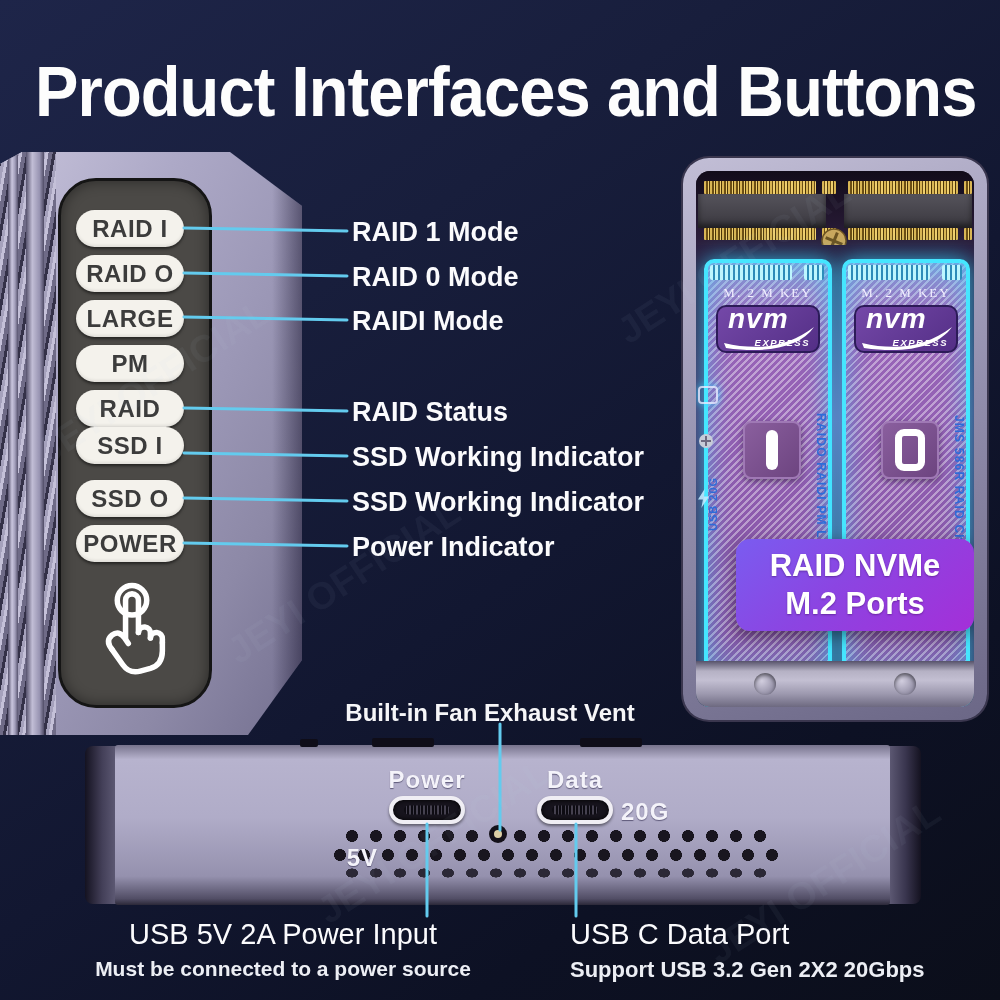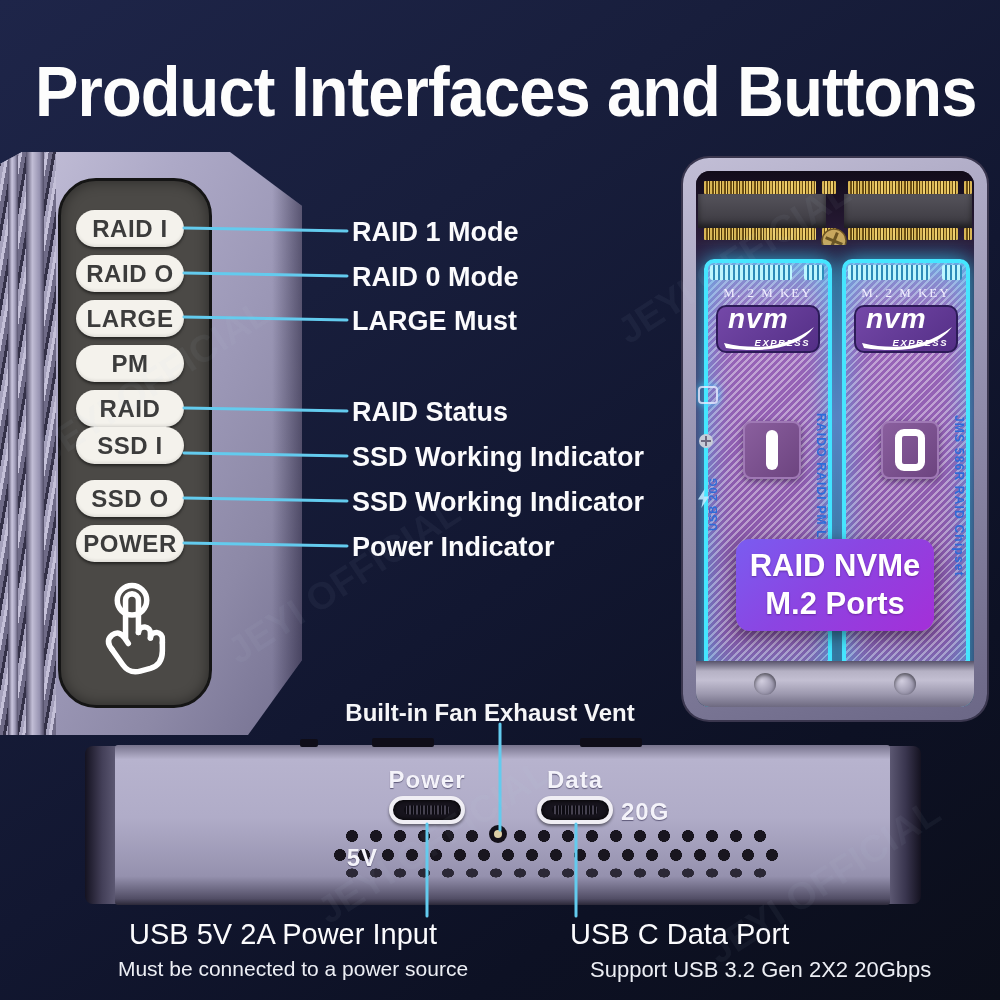--- a/index.html
+++ b/index.html
@@ -66,21 +66,21 @@
     background:linear-gradient(135deg,#8a5f9e,#6d4480);border:2px solid #9f78b5;box-sizing:border-box;
     display:flex;align-items:center;justify-content:center;box-shadow:0 2px 6px rgba(0,0,0,.4);}
   .sym-i{width:12px;height:40px;background:#fff;border-radius:6px;}
   .sym-o{width:30px;height:42px;border:7px solid #fff;border-radius:9px;box-sizing:border-box;}
   .vtext{position:absolute;right:0;top:108px;height:250px;writing-mode:vertical-rl;text-align:center;
     font-size:12px;font-weight:700;color:#2e6ad8;letter-spacing:1.2px;white-space:nowrap;}
   .vtext2{position:absolute;left:-1px;top:148px;height:120px;writing-mode:vertical-rl;transform:rotate(180deg);
     font-size:11px;font-weight:700;color:#2e6ad8;letter-spacing:1px;white-space:nowrap;}
   .size2280{position:absolute;bottom:6px;left:50%;transform:translateX(-50%);font-size:17px;font-weight:700;
     color:#1c3a92;background:rgba(130,225,255,.9);border:1px solid #2d55b0;border-radius:2px;padding:0 4px;line-height:14px;}
-  .badge{position:absolute;left:40px;top:368px;width:198px;height:92px;border-radius:14px;z-index:4;
+  .badge{position:absolute;left:40px;top:368px;width:238px;height:92px;border-radius:14px;z-index:4;
     background:linear-gradient(140deg,#7a5cf0 0%,#8b45e2 45%,#a42fd8 100%);
     box-shadow:0 5px 16px rgba(0,0,0,.45);text-align:center;padding-top:8px;box-sizing:border-box;}
   .badge div{font-size:31px;line-height:38px;font-weight:700;color:#fff;text-shadow:0 1px 2px rgba(40,0,70,.4);}
   .metal{position:absolute;left:0;bottom:0;width:100%;height:46px;z-index:3;
     background:linear-gradient(180deg,#56526a,#b5b1c4 22%,#c3bfd2 42%,#9c98ae 72%,#6d6980 100%);}
   .mount{position:absolute;top:12px;width:22px;height:22px;border-radius:50%;
     background:radial-gradient(circle at 35% 35%,#d3cfe0,#7b7790);box-shadow:inset 0 2px 4px rgba(0,0,0,.55);}
   .edgeicon{position:absolute;left:2px;z-index:3;}
   .eic-sq{width:16px;height:14px;border:2px solid #dfe8ff;border-radius:4px;opacity:.85;box-shadow:0 0 8px #3ad0ff;}
   .eic-bolt{width:11px;height:19px;background:#bfe9ff;opacity:.9;
@@ -105,21 +105,21 @@
   .v1{left:340px;top:827px;width:432px;height:18px;
     background-image:radial-gradient(ellipse 8.5px 8.5px at center,#19161f 68%,rgba(0,0,0,0) 72%);background-size:24px 18px;}
   .v2{left:328px;top:846px;width:456px;height:18px;
     background-image:radial-gradient(ellipse 8.5px 8.5px at center,#19161f 68%,rgba(0,0,0,0) 72%);background-size:24px 18px;}
   .v3{left:340px;top:865px;width:432px;height:16px;opacity:.92;
     background-image:radial-gradient(ellipse 8.5px 6.5px at center,#221f2b 68%,rgba(0,0,0,0) 72%);background-size:24px 16px;}
   .pinhole{left:489px;top:825px;width:18px;height:18px;border-radius:50%;background:#141119;z-index:3;}
   .pinhole::after{content:"";position:absolute;left:5px;top:5px;width:8px;height:8px;border-radius:50%;background:#dccfa4;}
   
   .f-title{font-size:29px;font-weight:400;color:#fbfbfd;white-space:nowrap;}
-  .f-sub{font-size:21px;font-weight:400;color:#eceef4;white-space:nowrap;margin-top:6px;margin-left:20px;}
+  .f-sub{font-size:21px;font-weight:700;color:#eceef4;white-space:nowrap;margin-top:6px;}
   .fleft{left:88px;top:918px;width:390px;text-align:center;}
   .fright{left:570px;top:918px;text-align:left;}
   
   .wm{font-size:38px;font-weight:700;color:rgba(205,210,235,.05);transform:rotate(-33deg);
     white-space:nowrap;z-index:9;pointer-events:none;}
 </style>
 </head>
 <body>
 
 <div id="canvas">
@@ -147,21 +147,21 @@
         <path d="M57 60 a6.5 6.5 0 0 1 13 1 v5"></path>
         <path d="M70 66 a6.5 6.5 0 0 1 13 1 v4"></path>
         <path d="M83 71 v9 q0 15 -13 19 l-11 3 q-12 3 -19 -7 l-12 -17"></path>
         <path d="M28 78 q-7 -9 0 -15 q8 -6 14 3 l4 6"></path>
       </g>
     </svg>
   </div>
 
   <div class="abs co" style="top:216px">RAID 1 Mode</div>
   <div class="abs co" style="top:261px">RAID 0 Mode</div>
-  <div class="abs co" style="top:305px">LARGE Must</div>
+  <div class="abs co" style="top:305px">RAIDI Mode</div>
   <div class="abs co" style="top:396px">RAID Status</div>
   <div class="abs co" style="top:441px">SSD Working Indicator</div>
   <div class="abs co" style="top:486px">SSD Working Indicator</div>
   <div class="abs co" style="top:531px">Power Indicator</div>
 
   <svg id="lines" class="abs" width="1000" height="1000">
     <g stroke="#63cbee" stroke-width="3" stroke-linecap="round">
       <line x1="184" y1="228" x2="347" y2="231"></line>
       <line x1="184" y1="273" x2="347" y2="276"></line>
       <line x1="184" y1="317" x2="347" y2="320"></line>

